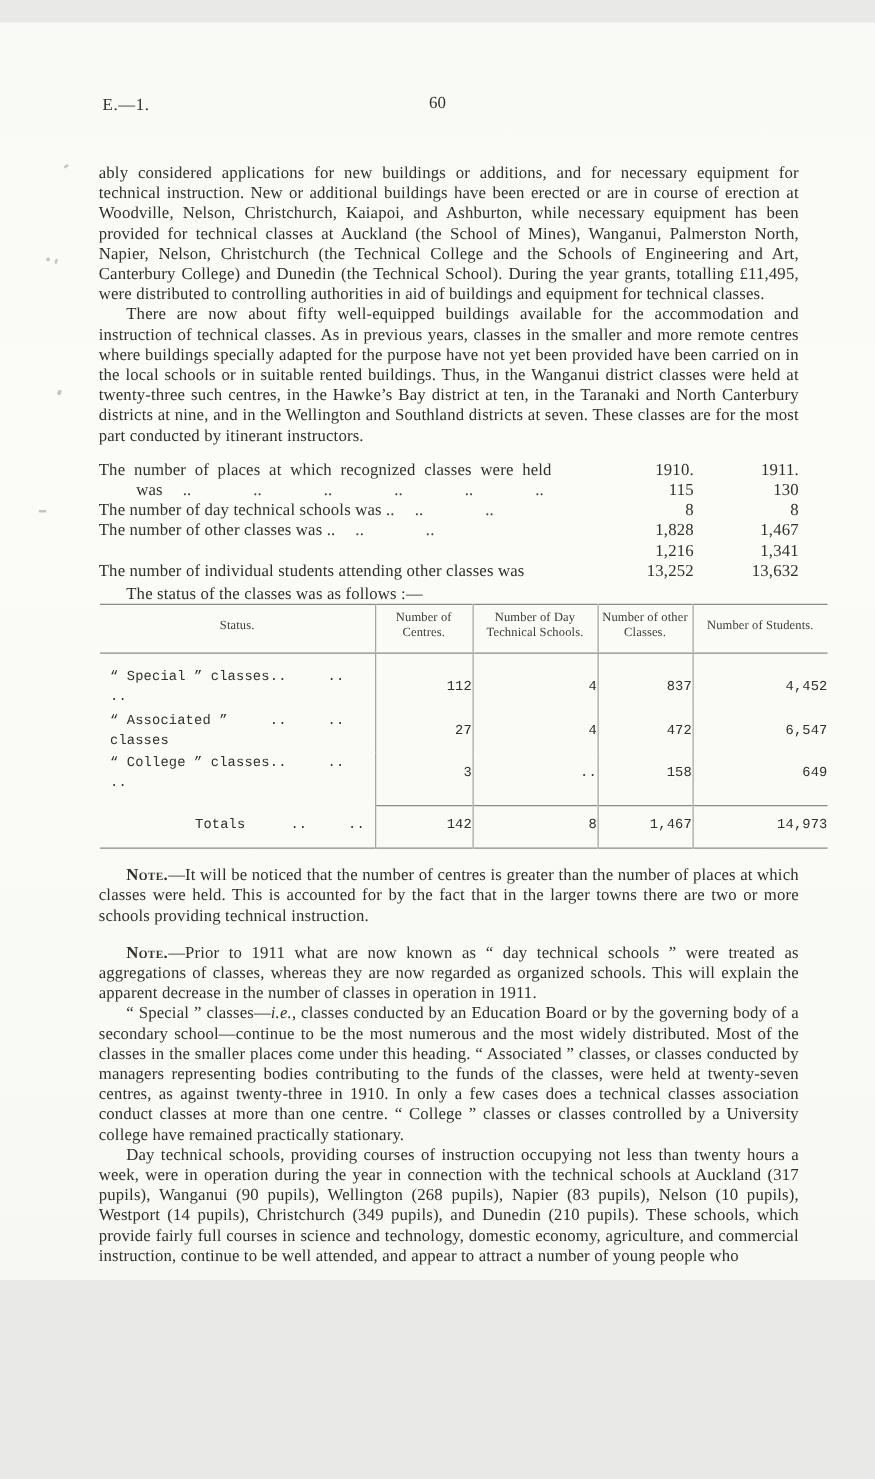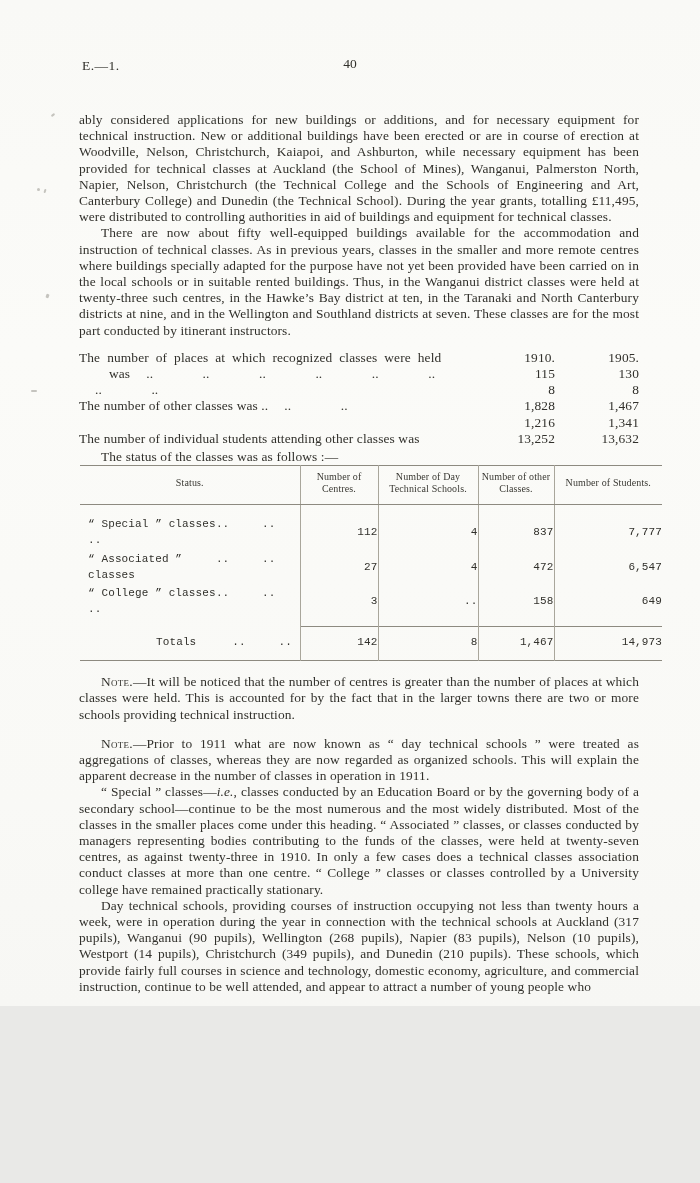--- a/index.html
+++ b/index.html
@@ -1,19 +1,19 @@
 <!DOCTYPE html>
 <html lang="en"><head>
 <meta charset="utf-8">
 <style>
   html,body{margin:0;padding:0;background:#e9e9e7;}
   .page{
     position:relative;
     width:700px;height:1006px;
-    margin:0 auto;
+    margin:18px auto;
     background:linear-gradient(180deg,#f9f9f6 0%,#fbfbf8 35%,#f9f9f6 80%,#f7f7f4 100%);
     color:#31302b;
     font-family:"Liberation Serif","DejaVu Serif",serif;
     overflow:hidden;
   }
   .pg-header{position:absolute;top:56px;left:0;width:700px;height:20px;font-size:13.5px;}
   .doc-ref{position:absolute;left:82px;top:2px;letter-spacing:.5px;}
   .page-num{position:absolute;left:0;width:700px;text-align:center;top:0;}
   .content{
     position:absolute;top:112px;left:79px;width:560px;
@@ -45,69 +45,70 @@
   .num-day{text-align:right;padding-right:44px;}
   .num-other{text-align:right;padding-right:17px;}
   .num-students{text-align:right;padding-right:16px;}
   tr.totals td{border-top:1px solid #8d8a80;padding:7px 0 10px;}
   tr.totals td:first-child{border-top:none;}
   .totals-status{display:flex;padding-left:76px;}
   .totals-status .row-leaders{margin-left:36px;padding-right:0;}
   tr.last-body td{padding-bottom:9px;}
   
   .note{margin:13px 0 0;text-align:justify;text-indent:22px;}
-  .sc{font-variant:small-caps;letter-spacing:.3px;}
+  .sc{font-variant:small-caps;letter-spacing:.3px;font-weight:bold;}
   .em{font-style:italic;}
   .par-gap{margin-top:13px;}
   
   .mark{position:absolute;background:#8f8d86;opacity:.5;border-radius:1px;}
   .m1{left:51px;top:114px;width:4px;height:2px;transform:rotate(-35deg);}
   .m2{left:37px;top:188px;width:3px;height:3px;border-radius:50%;}
   .m3{left:44px;top:189px;width:2px;height:4px;transform:rotate(18deg);}
   .m4{left:46px;top:294px;width:3px;height:4px;transform:rotate(20deg);}
   .m5{left:31px;top:390px;width:6px;height:2px;}
 </style>
 </head>
 <body>
 
 <div class="page">
 
   <div class="pg-header">
     <span class="doc-ref">E.—1.</span>
-    <span class="page-num">40</span>
+    <span class="page-num">60</span>
   </div>
 
   <span class="mark m1"></span>
   <span class="mark m2"></span>
   <span class="mark m3"></span>
   <span class="mark m4"></span>
   <span class="mark m5"></span>
 
   <div class="content">
 
     <p class="par no-indent">ably considered applications for new buildings or additions, and for necessary equipment for technical instruction.  New or additional buildings have been erected or are in course of erection at Woodville, Nelson, Christchurch, Kaiapoi, and Ashburton, while necessary equipment has been provided for technical classes at Auckland (the School of Mines), Wanganui, Palmerston North, Napier, Nelson, Christchurch (the Technical College and the Schools of Engineering and Art, Canterbury College) and Dunedin (the Technical School).  During the year grants, totalling £11,495, were distributed to controlling authorities in aid of buildings and equipment for technical classes.</p>
     <p class="par">There are now about fifty well-equipped buildings available for the accommodation and instruction of technical classes.  As in previous years, classes in the smaller and more remote centres where buildings specially adapted for the purpose have not yet been provided have been carried on in the local schools or in suitable rented buildings.  Thus, in the Wanganui district classes were held at twenty-three such centres, in the Hawke’s Bay district at ten, in the Taranaki and North Canterbury districts at nine, and in the Wellington and Southland districts at seven.  These classes are for the most part conducted by itinerant instructors.</p>
 
     <div class="stats">
 
         <div class="stats-row">
           <span class="stats-label spread">The number of places at which recognized classes were held</span>
           <span class="leaders"></span>
           <span class="v1">1910.</span>
-          <span class="v2">1905.</span>
+          <span class="v2">1911.</span>
         </div>
 
         <div class="stats-row">
           <span class="stats-label indent">was</span>
           <span class="leaders">.. .. .. .. .. ..</span>
           <span class="v1">115</span>
           <span class="v2">130</span>
         </div>
 
         <div class="stats-row">
+          <span class="stats-label">The number of day technical schools was ..</span>
           <span class="leaders">.. ..</span>
           <span class="v1">8</span>
           <span class="v2">8</span>
         </div>
 
         <div class="stats-row">
           <span class="stats-label">The number of other classes was ..</span>
           <span class="leaders">.. ..</span>
           <span class="v1">1,828</span>
           <span class="v2">1,467</span>
@@ -152,21 +153,21 @@
           <tr class="table-data-row first-body">
             <td>
               <span class="status-cell">
                 <span>“ Special ” classes ..</span>
                 <span class="row-leaders">.. ..</span>
               </span>
             </td>
             <td class="num-centres">112</td>
             <td class="num-day">4</td>
             <td class="num-other">837</td>
-            <td class="num-students">7,777</td>
+            <td class="num-students">4,452</td>
           </tr>
 
           <tr class="table-data-row">
             <td>
               <span class="status-cell">
                 <span>“ Associated ” classes</span>
                 <span class="row-leaders">.. ..</span>
               </span>
             </td>
             <td class="num-centres">27</td>

